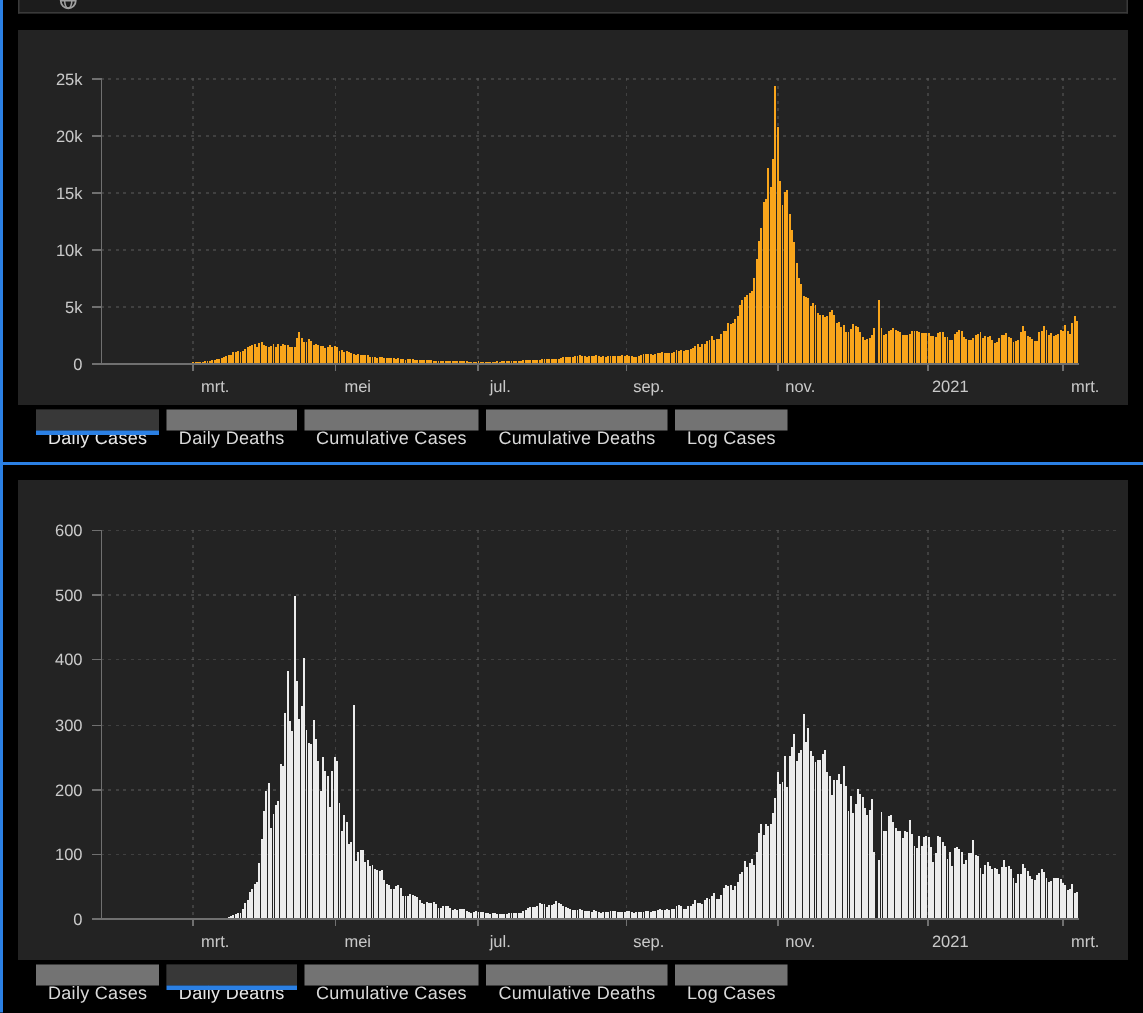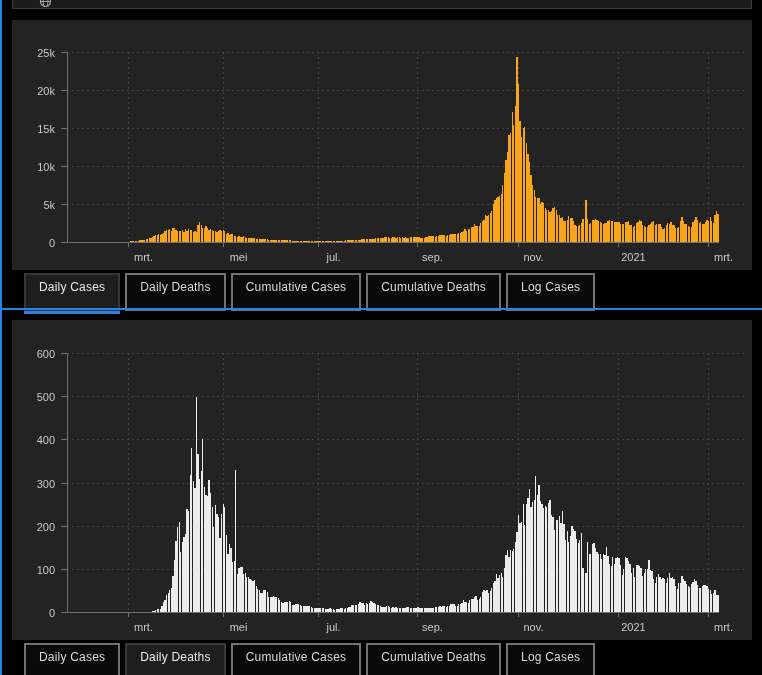--- a/index.html
+++ b/index.html
@@ -17,22 +17,22 @@
   #topbar .icon-holder{position:absolute;left:26px;top:-6px;width:13px;height:13px;}
   .panel{background:#232323;}
   #panel1{left:12px;top:20px;width:740px;height:250px;}
   #panel2{left:12px;top:320px;width:740px;height:320px;}
   #divider{left:0;top:308px;width:762px;height:2px;background:var(--accent);}
   .tabrow{position:absolute;left:24px;display:flex;gap:5px;}
   #tabs1{top:273px;}
   #tabs2{top:643px;}
   .tab-wrap{display:flex;flex-direction:column;}
   .tab{
-    height:38px;line-height:24px;padding:0 13px;font-size:12px;color:#d9d9d9;
-    background:#0a0a0a;border:2px solid #737373;box-sizing:border-box;
+    height:14px;line-height:24px;padding:0 1px;font-size:12px;color:#d9d9d9;
+    background:#0a0a0a;border:7px solid #737373;box-sizing:border-box;
     white-space:nowrap;cursor:pointer;letter-spacing:.2px;
   }
   .tab-wrap.active .tab{background:#1e1e1e;border-color:#383838;color:#e8e8e8;}
   .tab-underline{height:3px;background:transparent;margin-top:0;}
   .tab-wrap.active .tab-underline{background:var(--accent);}
   svg text{fill:#c9c9c9;font-family:"Liberation Sans",sans-serif;font-size:11px;}
 </style>
 </head>
 <body style="--accent: #2b80e4;">
 

